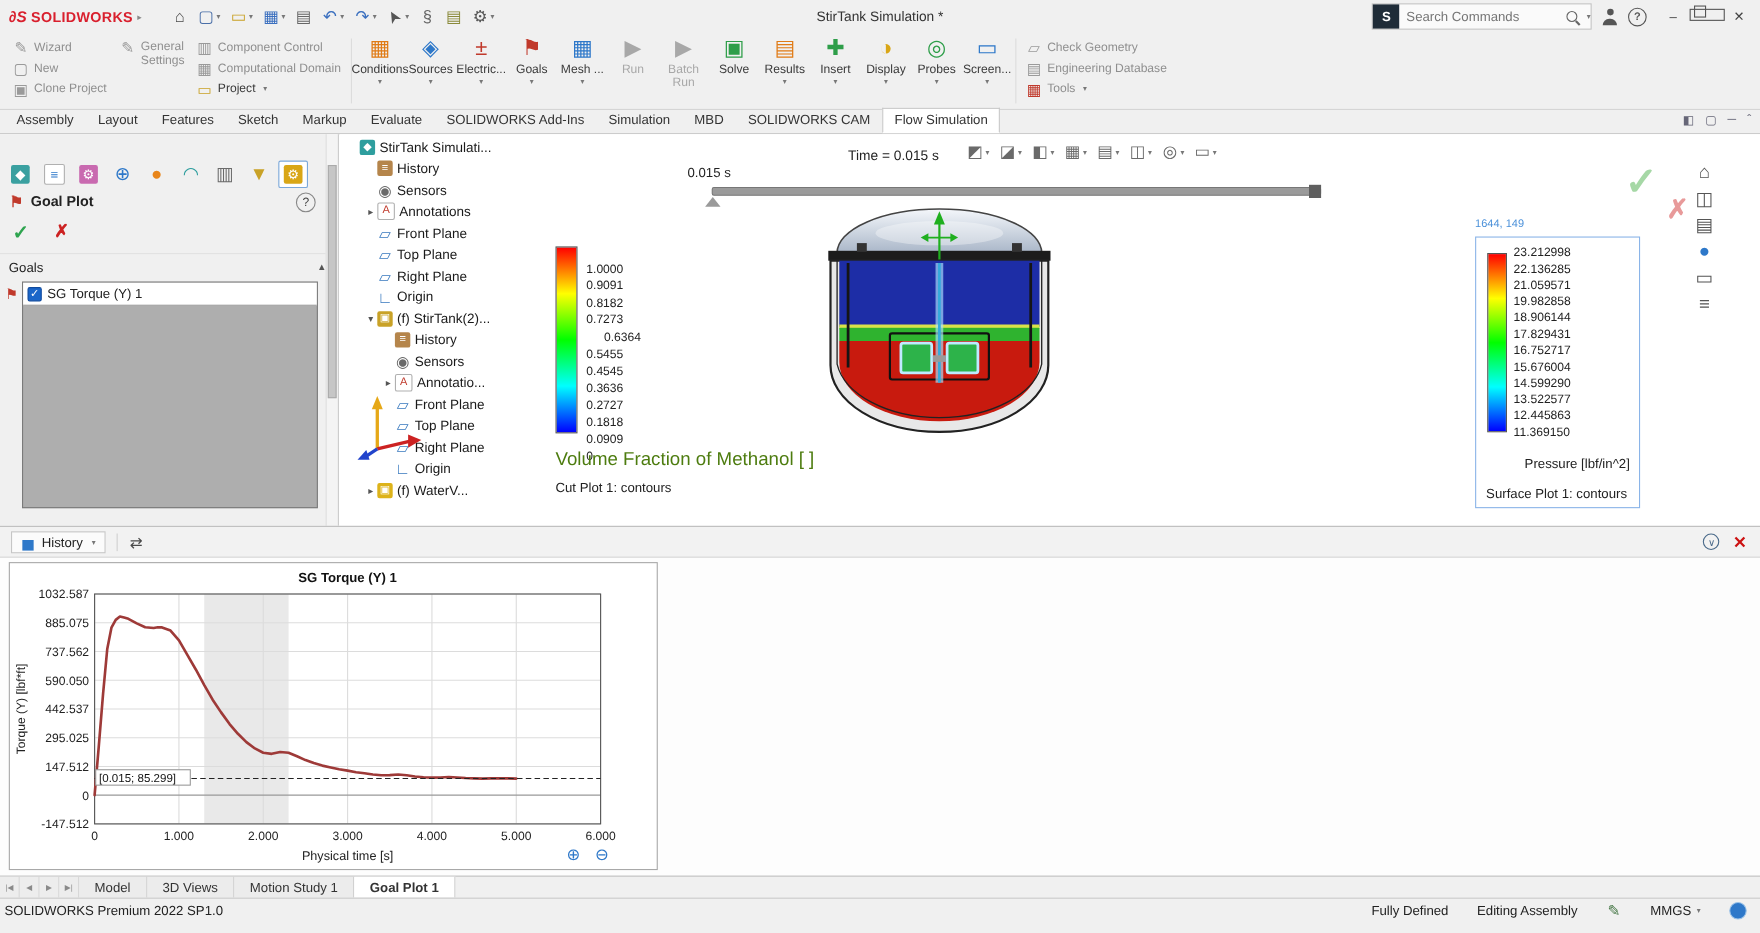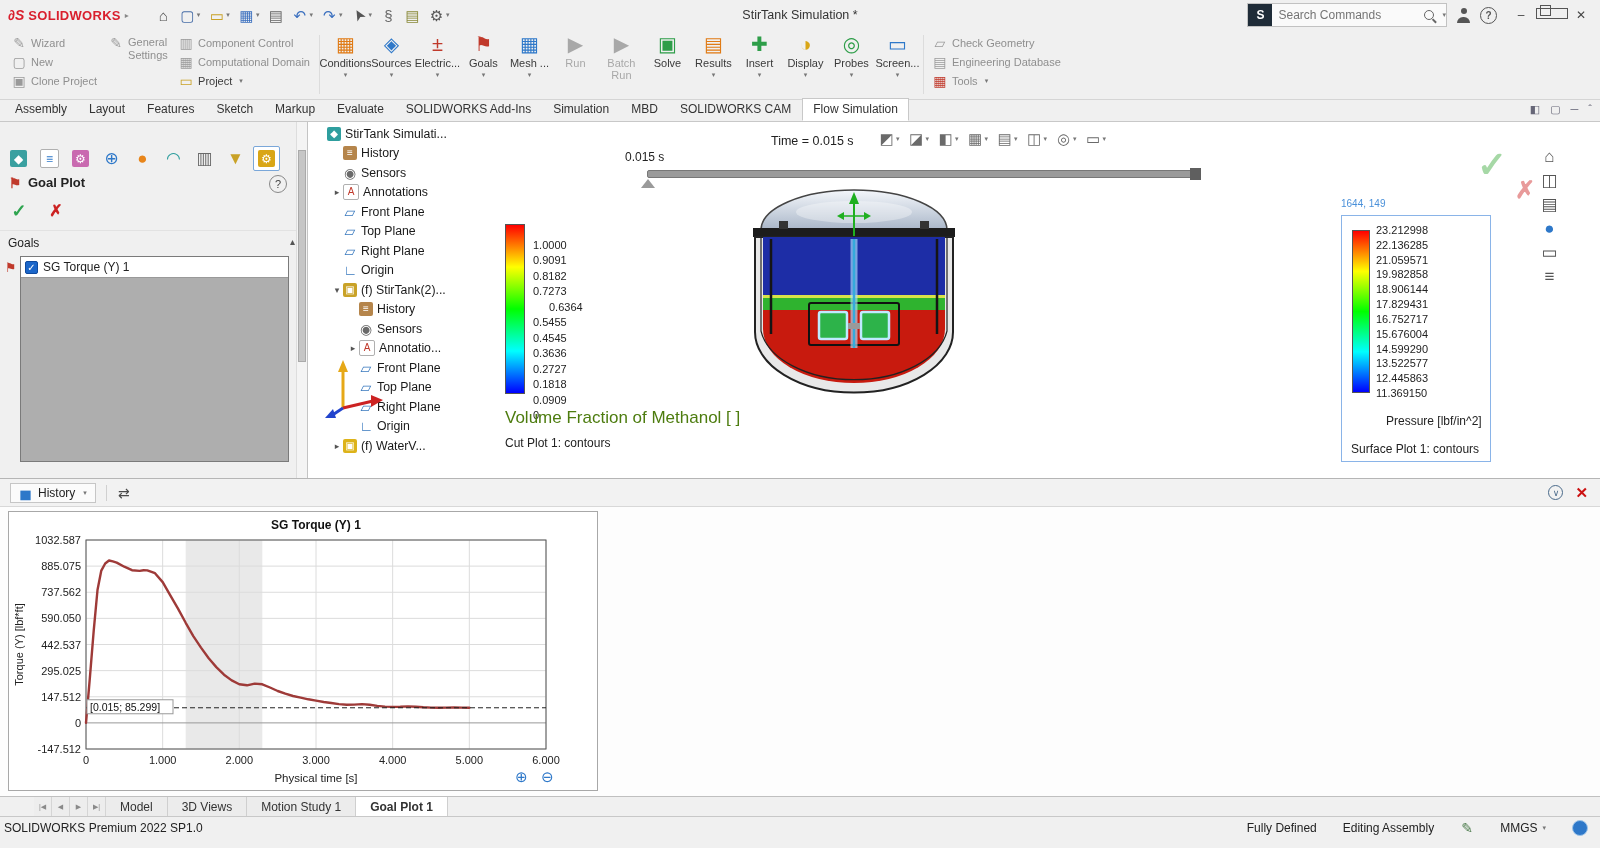--- a/index.html
+++ b/index.html
@@ -120,21 +120,21 @@
               background:#fbfbfb;font-size:12px;color:#222;}
   .bp-sep{width:1px;height:16px;background:#d0d0d0;}
   .bp-right{margin-left:auto;display:flex;align-items:center;gap:12px;padding-right:2px;}
   .collapse-circ{width:15px;height:15px;border:1.5px solid #4a6a8a;border-radius:50%;color:#4a6a8a;
                  font-size:9px;display:flex;align-items:center;justify-content:center;box-sizing:border-box;}
   .bp-close{color:#cc1111;font-size:15px;font-weight:bold;}
   .chart-box{position:absolute;left:8px;top:32px;width:590px;height:280px;background:#fff;border:1px solid #a8a8a8;box-sizing:border-box;}
   .zoom-btn{position:absolute;font-size:15px;color:#2e78c9;}
   
   .sheet-tabs{position:absolute;top:796px;left:0;right:0;height:20px;background:#f0f0f0;border-top:1px solid #c0c0c0;
-              display:flex;align-items:stretch;font-size:12px;box-sizing:border-box;padding-left:34px;}
+              display:flex;align-items:stretch;font-size:12px;box-sizing:border-box;}
   .sheet-nav{display:flex;}
   .sheet-nav span{width:17px;display:flex;align-items:center;justify-content:center;font-size:7px;color:#8a8a8a;
                   background:#ededed;border-right:1px solid #d5d5d5;}
   .sheet-tab{padding:0 14px;display:flex;align-items:center;border-right:1px solid #cfcfcf;color:#333;background:#ececec;}
   .sheet-tab.active{background:#fff;font-weight:bold;}
   
   .statusbar{position:absolute;top:816px;left:0;right:0;height:32px;background:#f0f0f0;border-top:1px solid #c8c8c8;
              box-sizing:border-box;}
   .sb-left{position:absolute;left:4px;top:4px;font-size:12px;color:#222;}
   .sb-right{position:absolute;right:12px;top:3px;display:flex;align-items:center;gap:26px;font-size:12px;color:#222;}

